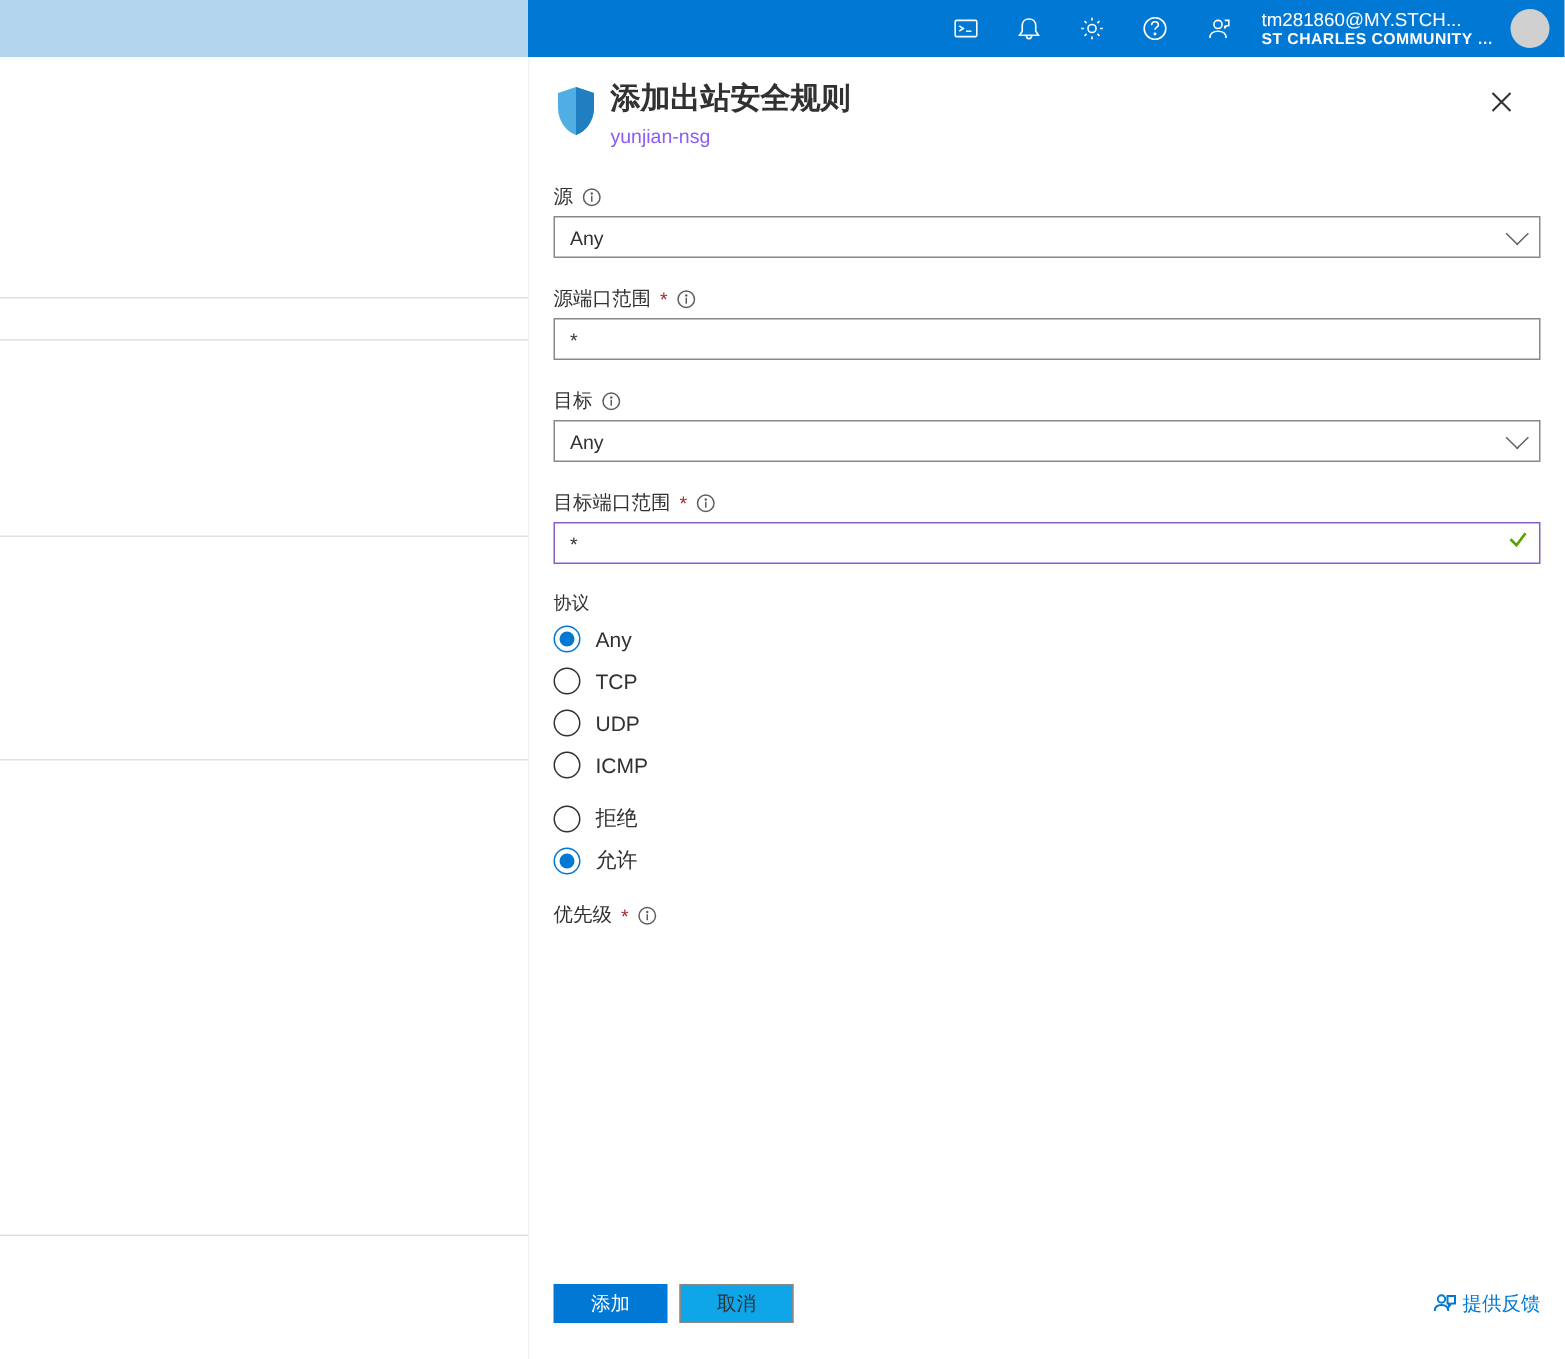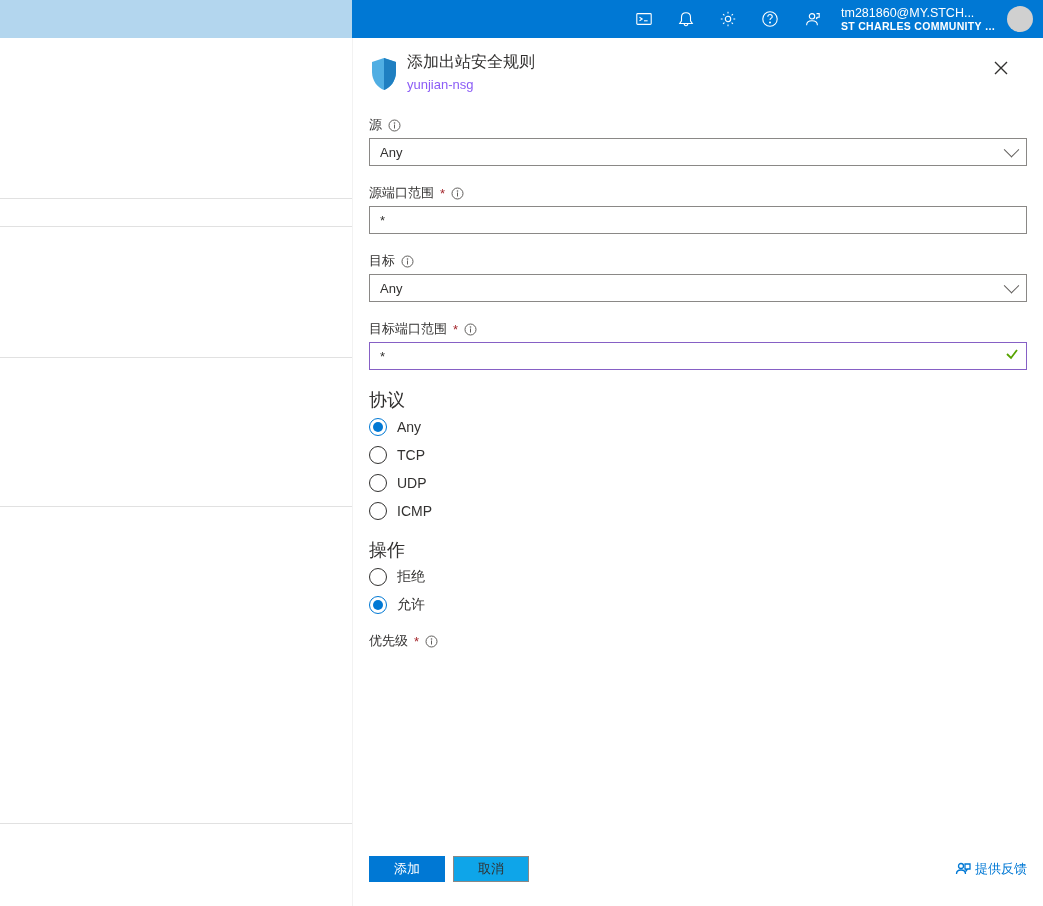--- a/index.html
+++ b/index.html
@@ -18,21 +18,21 @@
   .avatar { width: 26px; height: 26px; border-radius: 50%; background: #d0d0d0; flex-shrink: 0; }
 
   
   .bg-rows { position: absolute; top: 38px; left: 0; width: 352px; }
   .bg-row-sep { border-top: 1px solid #e1e1e1; height: 0; }
 
   
   .panel { position: absolute; top: 38px; bottom: 0; right: 0; left: 352px; background: #fff; display: flex; flex-direction: column; border-left: 1px solid rgba(0,0,0,0.05); }
   .panel-header { display: flex; align-items: flex-start; padding: 14px 26px 8px 16px; }
   .panel-header .shield { width: 30px; height: 36px; margin-right: 8px; margin-top: 4px; }
-  .panel-header-text h1 { font-size: 16px; font-weight: 400; color: #323130; text-align: center; }
+  .panel-header-text h1 { font-size: 20px; font-weight: 700; color: #323130; text-align: center; }
   .panel-header-text .sub { font-size: 13px; color: #8b5cf6; margin-top: 4px; }
   .close-btn { margin-left: auto; width: 32px; height: 32px; display: flex; align-items: center; justify-content: center; cursor: pointer; }
   .close-btn svg { width: 14px; height: 14px; stroke: #323130; stroke-width: 1.4; }
 
   .panel-body { flex: 1; overflow-y: auto; padding: 16px 16px 16px 16px; }
   .field { margin-bottom: 18px; }
   .field-label { font-size: 13px; color: #323130; display: flex; align-items: center; gap: 6px; margin-bottom: 4px; font-weight: 400; }
   .req { color: #a4262c; }
   .info-icon { width: 13px; height: 13px; display: inline-flex; align-items: center; justify-content: center; }
   .info-icon svg { width: 13px; height: 13px; }
@@ -52,21 +52,21 @@
   .radio-option.selected .radio-circle { border-color: #0078d4; }
   .radio-option.selected .radio-dot { width: 10px; height: 10px; background: #0078d4; border-radius: 50%; }
 
   .panel-footer { padding: 12px 16px 24px 16px; border-top: none; display: flex; align-items: center; gap: 8px; }
   .btn { height: 26px; padding: 0 24px; font-size: 13px; cursor: pointer; border: 1px solid transparent; display: inline-flex; align-items: center; justify-content: center; }
   .btn-primary { background: #0078d4; color: #fff; }
   .btn-secondary { background: #0ea5e9; color: #323130; border-color: #8a8886; }
   .feedback-link { margin-left: auto; color: #0078d4; font-size: 13px; display: flex; align-items: center; gap: 4px; cursor: pointer; }
   .feedback-link svg { width: 16px; height: 16px; stroke: #0078d4; fill: none; stroke-width: 1.3; }
 
-  .section-label { font-size: 18px; color: #323130; margin-bottom: 2px; }
+  .section-label { font-size: 12px; color: #323130; margin-bottom: 2px; }
 </style>
 </head>
 <body>
 
 <div class="topbar">
   <div class="search-placeholder"></div>
   <div class="topbar-spacer"></div>
   <div class="topbar-icon">
     <svg viewBox="0 0 20 20">
         <rect x="2" y="4" width="16" height="12" rx="1"></rect>
@@ -233,21 +233,20 @@
           <span>UDP</span>
         </div>
         <div class="radio-option">
           <span class="radio-circle"></span>
           <span>ICMP</span>
         </div>
       </div>
     </div>
 
     <div class="field">
-      <div class="section-label">操作</div>
       <div class="radio-group">
         <div class="radio-option">
           <span class="radio-circle"></span>
           <span>拒绝</span>
         </div>
         <div class="radio-option selected">
           <span class="radio-circle">
               <span class="radio-dot"></span>
             </span>
           <span>允许</span>

